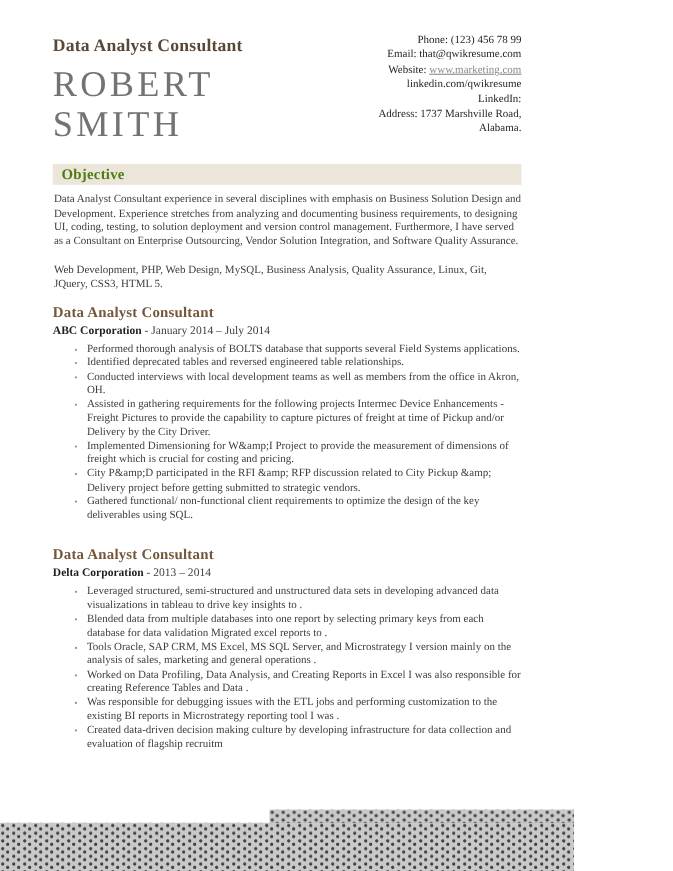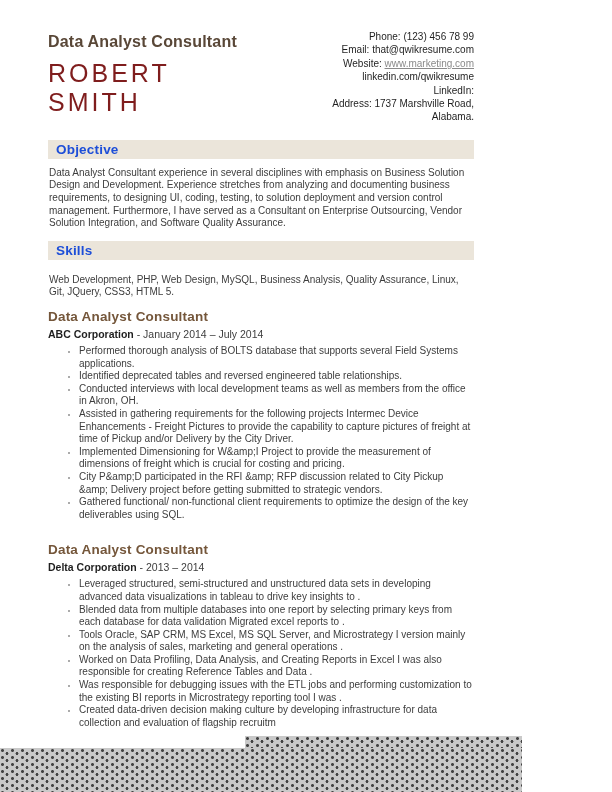--- a/index.html
+++ b/index.html
@@ -1,37 +1,37 @@
 <!DOCTYPE html>
 <html><head>
 <meta charset="utf-8">
 <style>
   html,body{margin:0;padding:0;background:#ffffff;}
   .page{
     position:relative;
     width:522px;height:792px;
     background:#ffffff;
-    font-family:Liberation Sans, sans-serif;
+    font-family:Liberation Serif, serif;
     color:#3d3d3d;
     overflow:hidden;
   }
   .content{padding:30px 48px 0 48px;}
 
   
   .header{display:flex;justify-content:space-between;align-items:flex-start;}
   .doc-title{font-size:16px;font-weight:bold;color:#594737;letter-spacing:.2px;padding-top:3px;}
-  .name{margin-top:8px;font-size:25px;font-weight:normal;color:#7f1d1d;letter-spacing:3px;}
+  .name{margin-top:8px;font-size:33px;font-weight:normal;color:#737373;letter-spacing:3px;}
   .contact{width:238px;text-align:right;font-size:10px;line-height:13.4px;color:#1f1f1f;}
   .contact a{color:#8a8a8a;text-decoration:underline;cursor:pointer;}
 
   
   .section-bar{
     margin-top:16px;height:19px;background:#ebe5da;
     display:flex;align-items:center;padding-left:8px;
-    font-size:13.5px;font-weight:bold;color:#1d4ed8;letter-spacing:.2px;
+    font-size:13.5px;font-weight:bold;color:#4d7c0f;letter-spacing:.2px;
   }
   .bar-skills{margin-top:11px;}
   .bar-work{margin-top:13px;}
 
   .para{margin:8px 0 0 1px;font-size:10px;line-height:12.6px;max-width:503px;}
   .skills-text{margin:14px 0 0 1px;font-size:10px;line-height:12.6px;max-width:512px;}
 
   
   .job{margin-top:10px;}
   .job + .job{margin-top:21px;}
@@ -72,21 +72,20 @@
         <div>linkedin.com/qwikresume</div>
         <div>LinkedIn:</div>
         <div>Address: 1737 Marshville Road,</div>
         <div>Alabama.</div>
       </div>
     </div>
 
     <div class="section-bar">Objective</div>
     <p class="para">Data Analyst Consultant experience in several disciplines with emphasis on Business Solution Design and Development. Experience stretches from analyzing and documenting business requirements, to designing UI, coding, testing, to solution deployment and version control management. Furthermore, I have served as a Consultant on Enterprise Outsourcing, Vendor Solution Integration, and Software Quality Assurance.</p>
 
-    <div class="section-bar bar-skills">Skills</div>
     <p class="skills-text">Web Development, PHP, Web Design, MySQL, Business Analysis, Quality Assurance, Linux, Git, JQuery, CSS3, HTML 5.</p>
 
 
     <div class="job">
       <div class="job-title">Data Analyst Consultant</div>
       <div class="company-line"><span class="company">ABC Corporation</span><span> - January 2014 – July 2014</span></div>
       <ul class="bullets">
         <li>Performed thorough analysis of BOLTS database that supports several Field Systems applications.</li>
         <li>Identified deprecated tables and reversed engineered table relationships.</li>
         <li>Conducted interviews with local development teams as well as members from the office in Akron, OH.</li>

